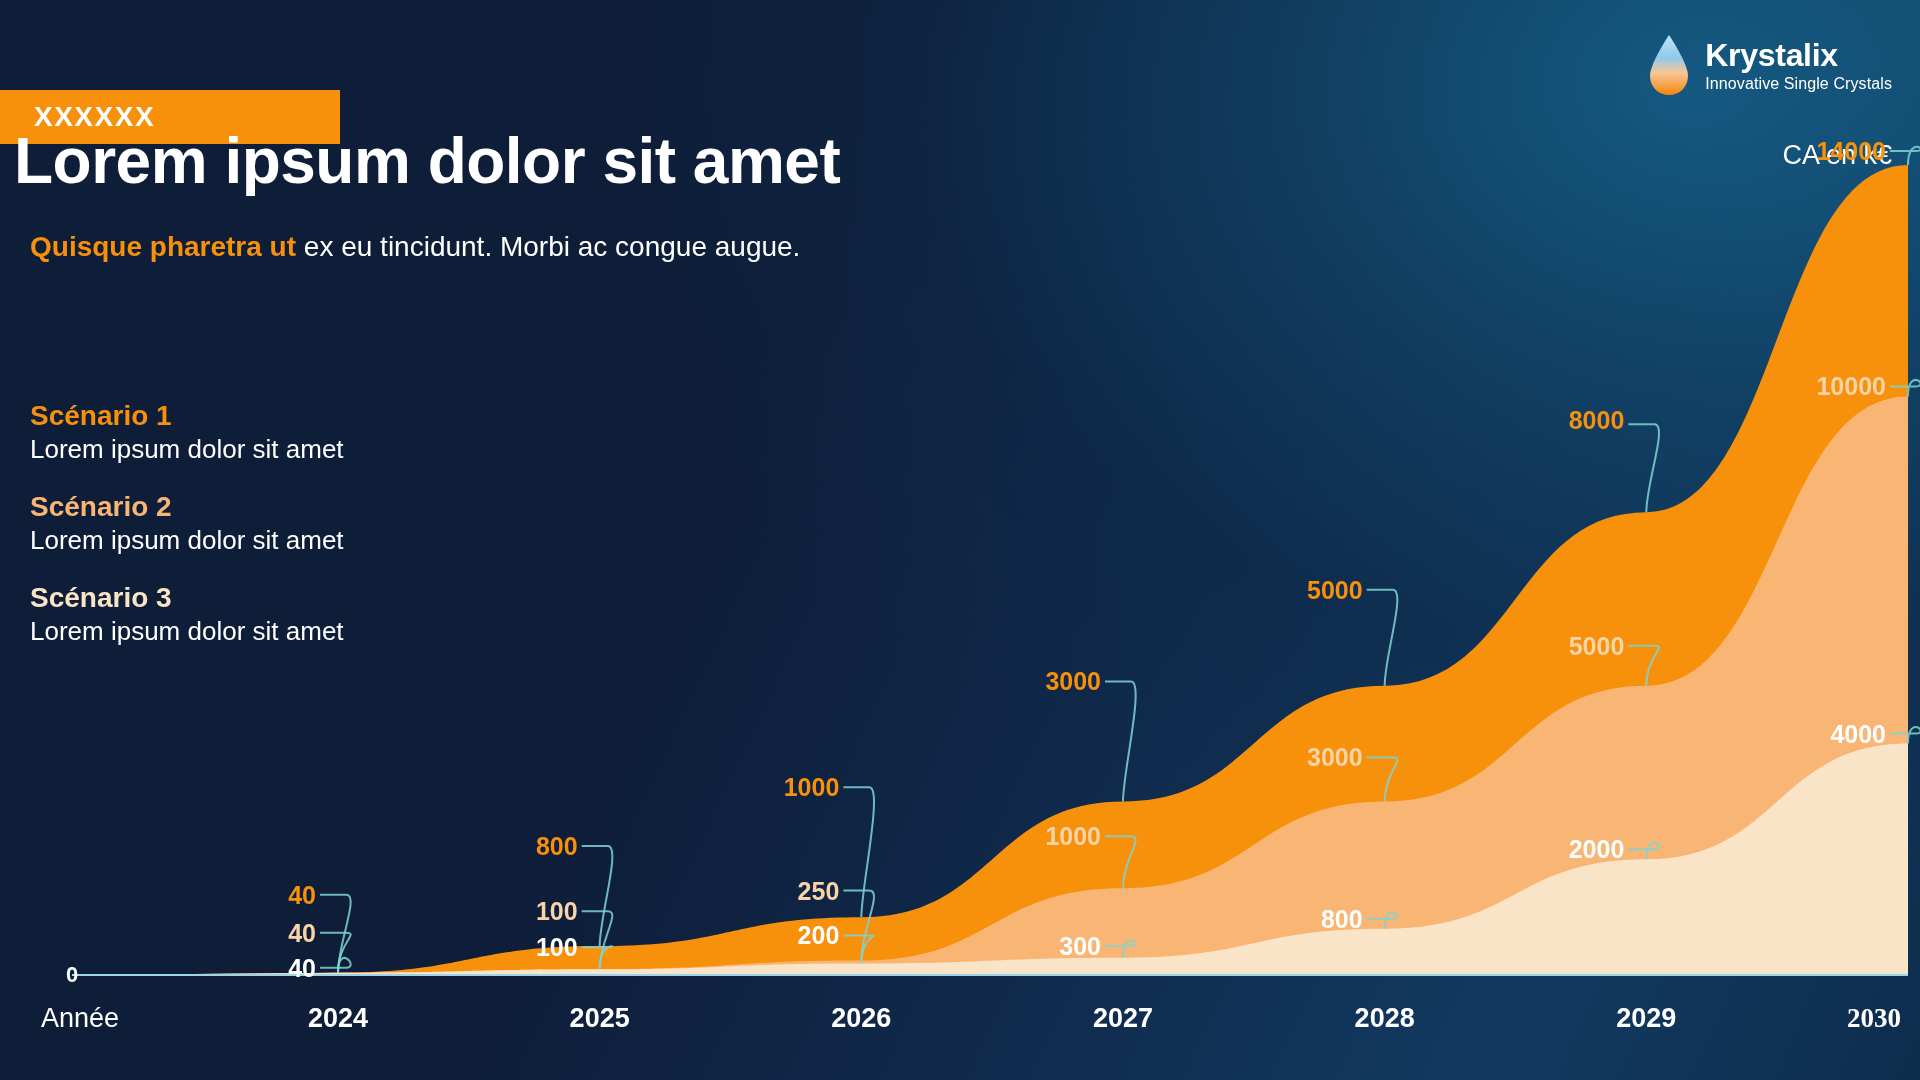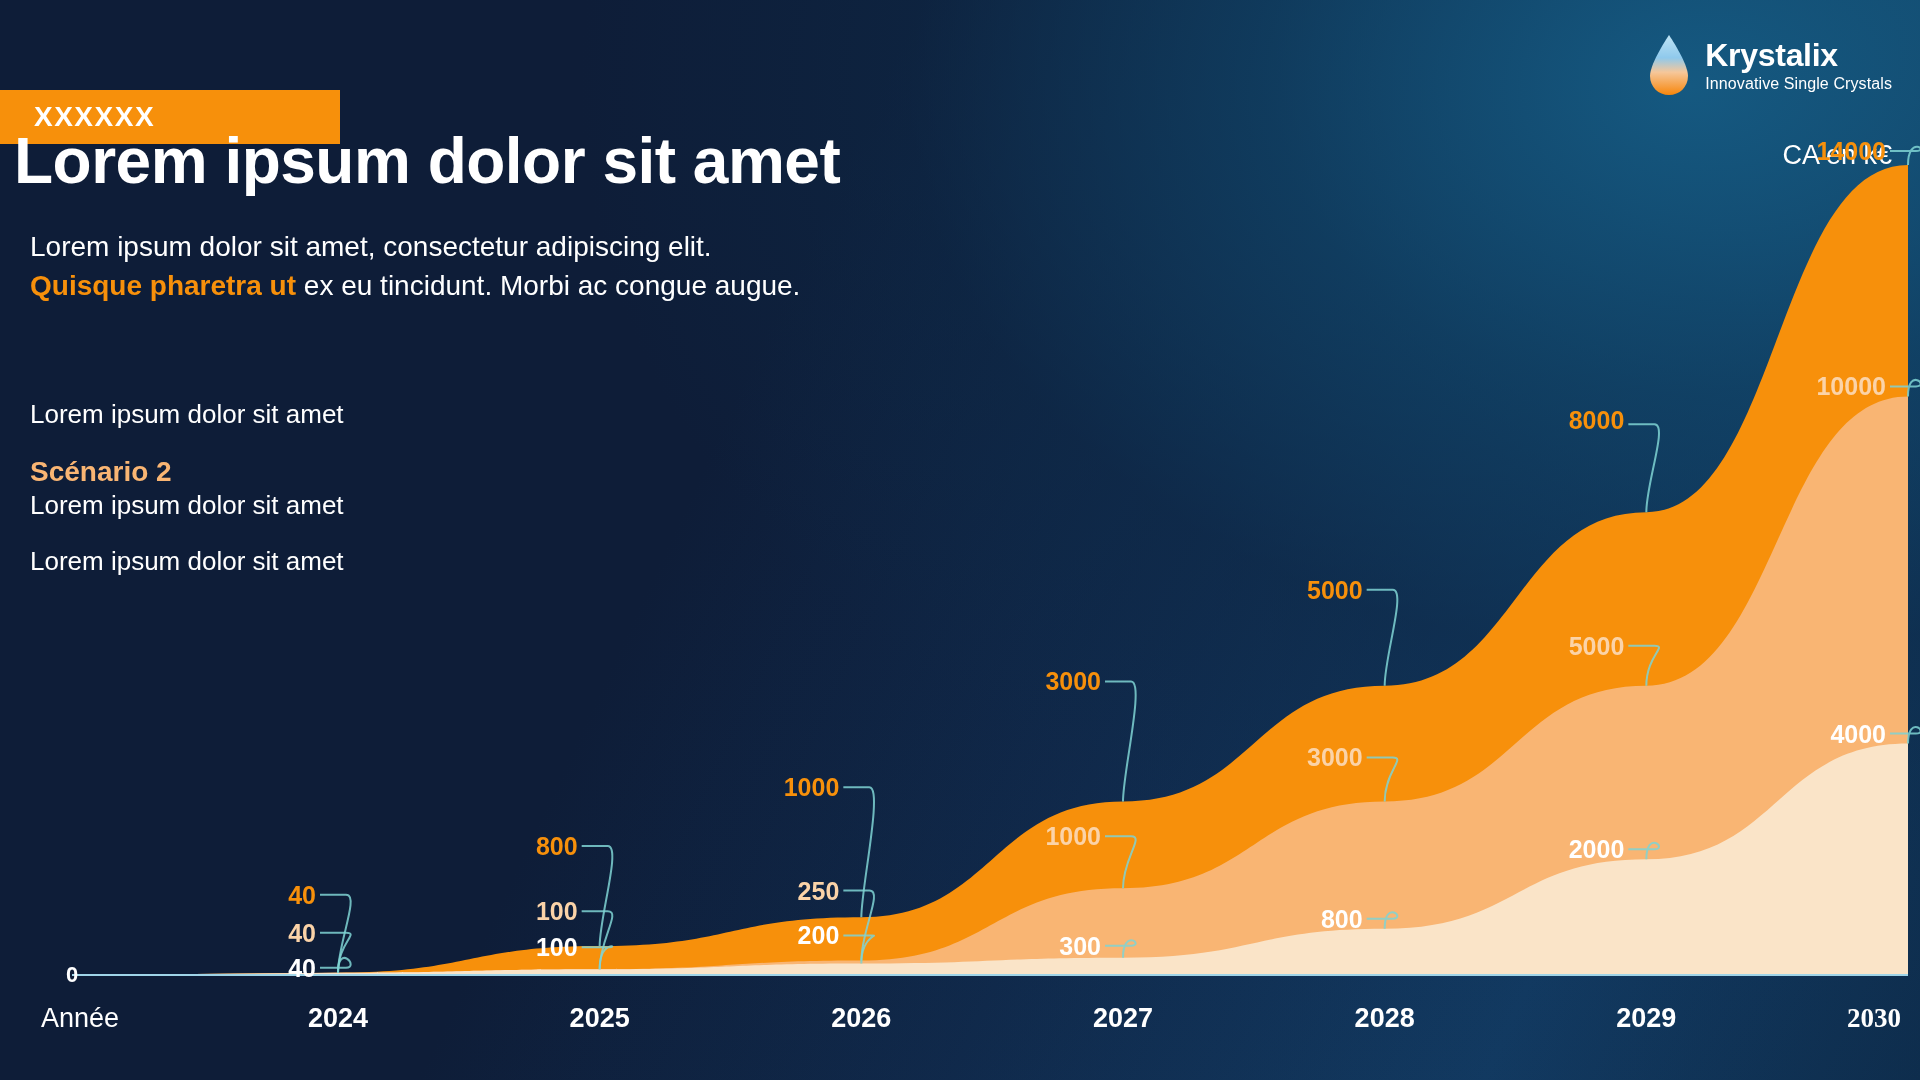--- a/index.html
+++ b/index.html
@@ -105,33 +105,34 @@
 
 <div id="slide">
 
   <div class="tag">
     <span>XXXXXX</span>
   </div>
 
   <div class="headline">Lorem ipsum dolor sit amet</div>
 
   <div class="intro">
-    <div>Lorem ipsum dolor sit amet, consectetur adipiscing elit.</div>
     <div><span class="hl">Quisque pharetra ut</span><span> ex eu tincidunt. Morbi ac congue augue.</span></div>
   </div>
 
   <div class="legend">
     <div class="legend-block">
+      <div class="legend-title" id="lt0" style="color: rgb(247, 144, 11);">Scénario 1</div>
       <div class="legend-desc">Lorem ipsum dolor sit amet</div>
     </div>
     <div class="legend-block">
       <div class="legend-title" id="lt1" style="color: rgb(249, 181, 115);">Scénario 2</div>
       <div class="legend-desc">Lorem ipsum dolor sit amet</div>
     </div>
     <div class="legend-block">
+      <div class="legend-title" id="lt2" style="color: rgb(250, 228, 200);">Scénario 3</div>
       <div class="legend-desc">Lorem ipsum dolor sit amet</div>
     </div>
   </div>
 
   <div class="logo">
     <svg class="logo-mark" viewBox="0 0 46 62">
       <defs>
         <linearGradient id="dropg" x1="0" y1="0" x2="0" y2="1">
           <stop offset="0%" stop-color="#BFE4F5"></stop>
           <stop offset="38%" stop-color="#8FC9EC"></stop>

